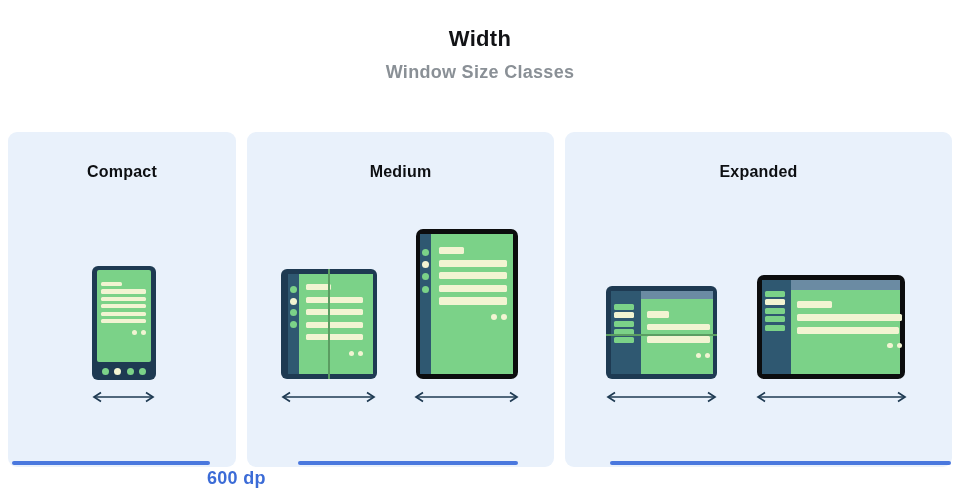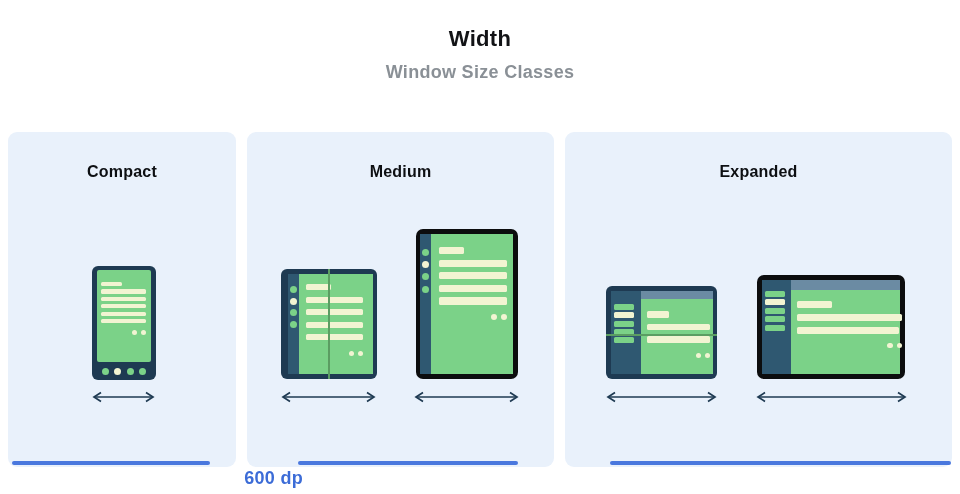--- a/index.html
+++ b/index.html
@@ -84,21 +84,21 @@
   .tabletl .content{left:6px;top:11px;gap:5.6px;width:105px;}
   .tabletl .ln{height:7.4px;width:105px;}
   .tabletl .ln.short{width:35px;}
   .tabletl .mini-dots{margin-top:3px;} .tabletl .mini-dots .dot{width:5.5px;height:5.5px;}
   
   .arrow{position:absolute;top:259px;}
   .arrow line,.arrow path{stroke:var(--arrow-navy);stroke-width:1.7;fill:none;}
   
   .ruler-seg{position:absolute;top:461px;height:4px;border-radius:2px;background:var(--ruler-blue);}
   .seg1{left:12px;width:198px;} .seg2{left:298px;width:220px;} .seg3{left:610px;width:341px;}
-  .ruler-label{position:absolute;top:468px;width:96px;text-align:right;
+  .ruler-label{position:absolute;top:468px;width:96px;text-align:left;
                font-size:18px;font-weight:700;color:var(--label-blue);letter-spacing:.3px;}
   .bp600{left:207px;} .bp840{left:516px;}
 </style>
 </head>
 <body>
 
 <div class="canvas">
 
   <div class="header">
     <div class="title">Width</div>

